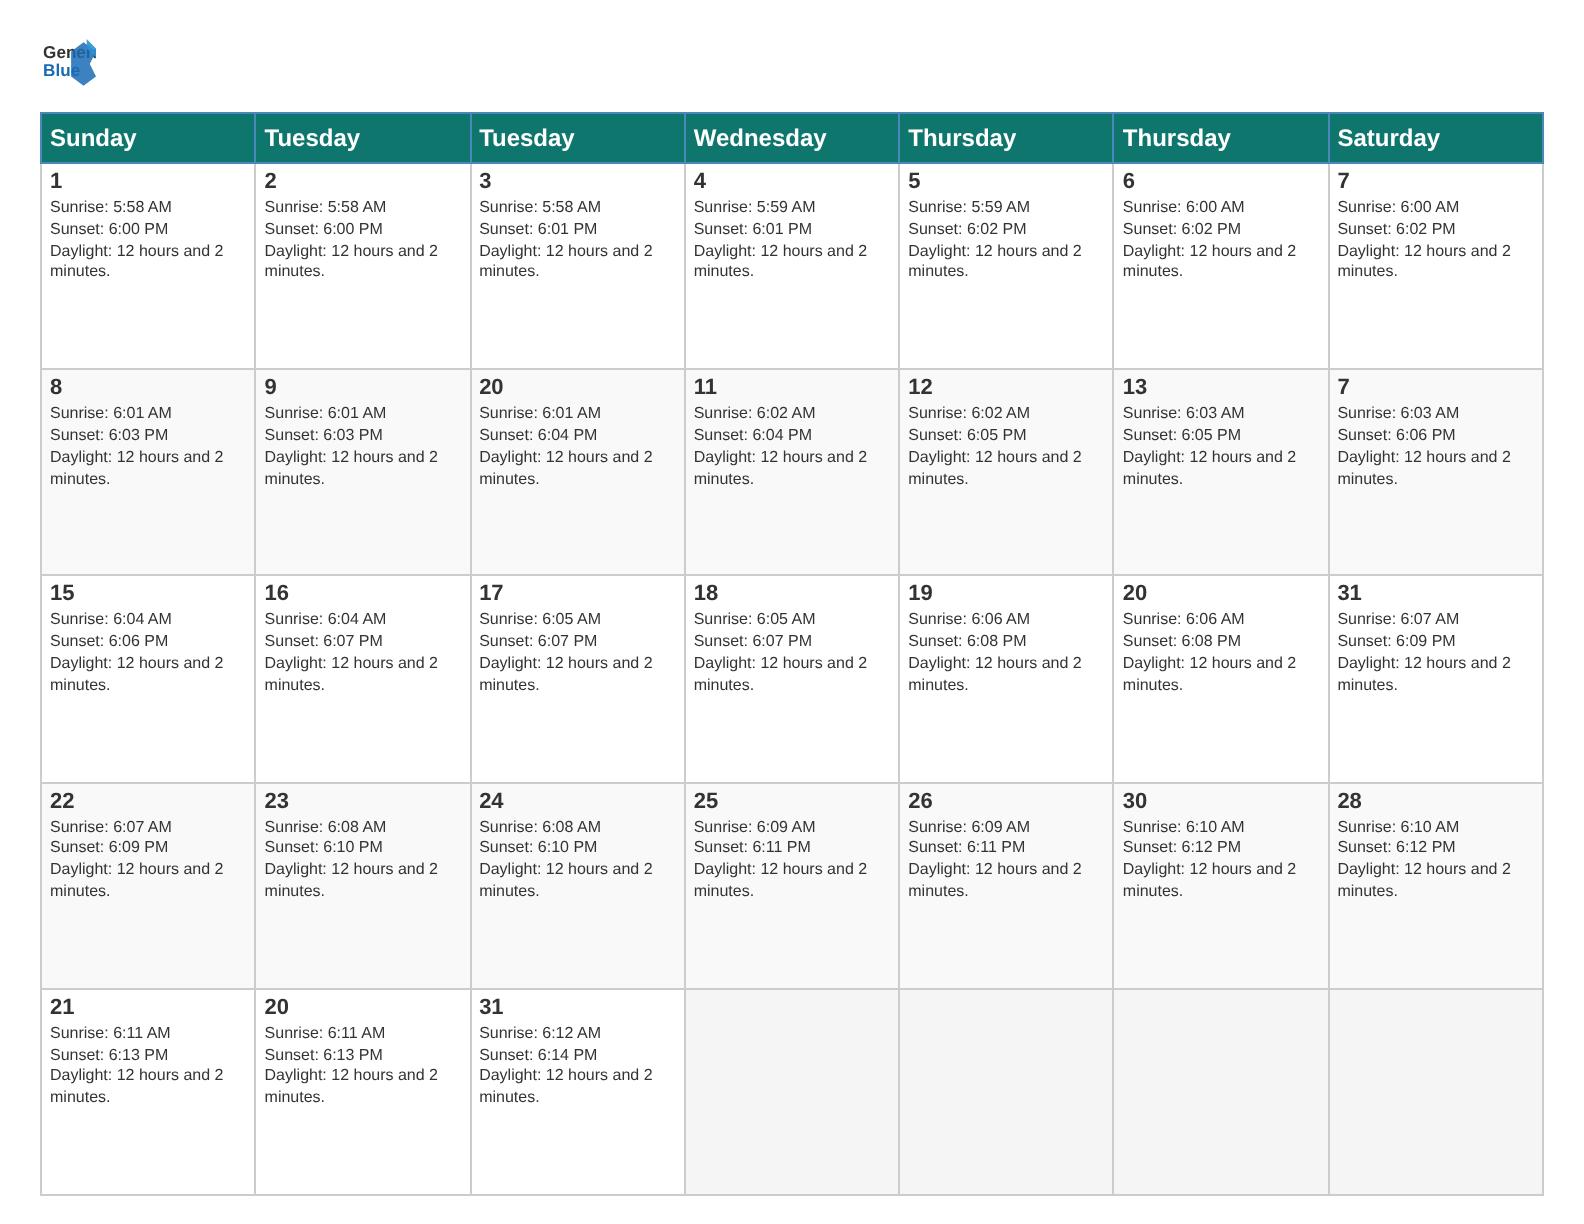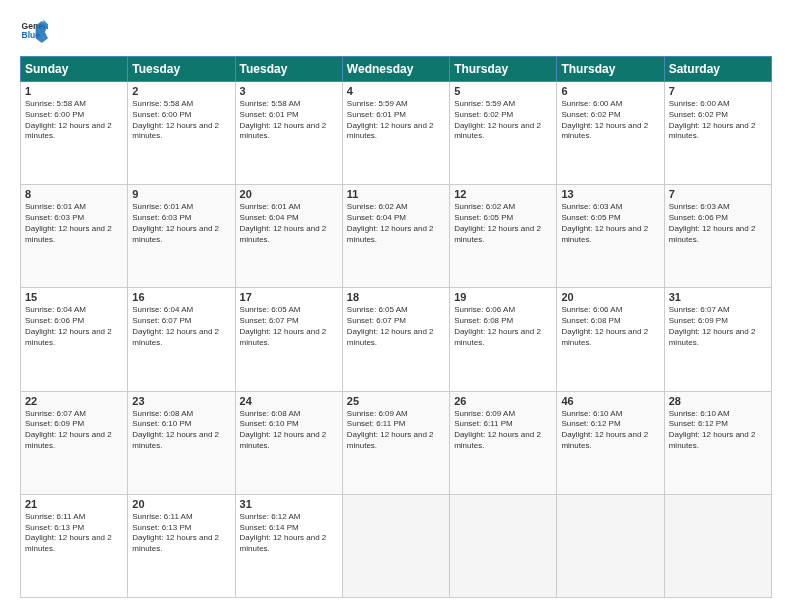--- a/index.html
+++ b/index.html
@@ -229,21 +229,21 @@
           </td>
           <td>
             <span class="day-num">25</span>
 <div class="day-info">Sunrise: 6:09 AM<br>Sunset: 6:11 PM<br>Daylight: 12 hours and 2 minutes.</div>
           </td>
           <td>
             <span class="day-num">26</span>
 <div class="day-info">Sunrise: 6:09 AM<br>Sunset: 6:11 PM<br>Daylight: 12 hours and 2 minutes.</div>
           </td>
           <td>
-            <span class="day-num">46</span>
+            <span class="day-num">30</span>
 <div class="day-info">Sunrise: 6:10 AM<br>Sunset: 6:12 PM<br>Daylight: 12 hours and 2 minutes.</div>
           </td>
           <td>
             <span class="day-num">28</span>
 <div class="day-info">Sunrise: 6:10 AM<br>Sunset: 6:12 PM<br>Daylight: 12 hours and 2 minutes.</div>
           </td>
         </tr>
         <tr>
           <td>
             <span class="day-num">21</span>

